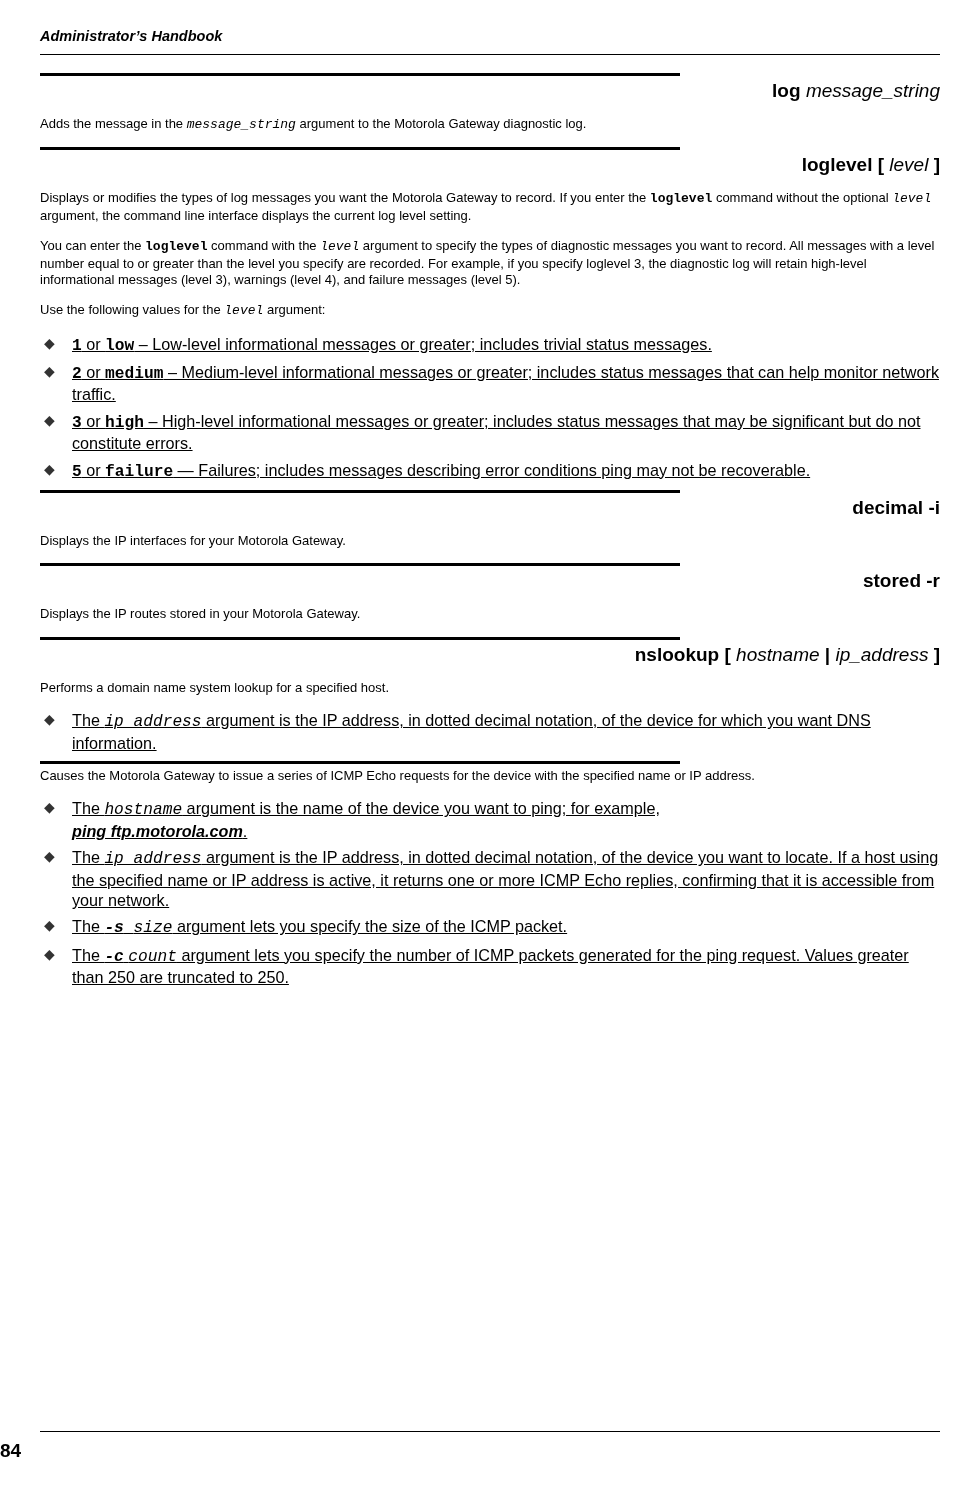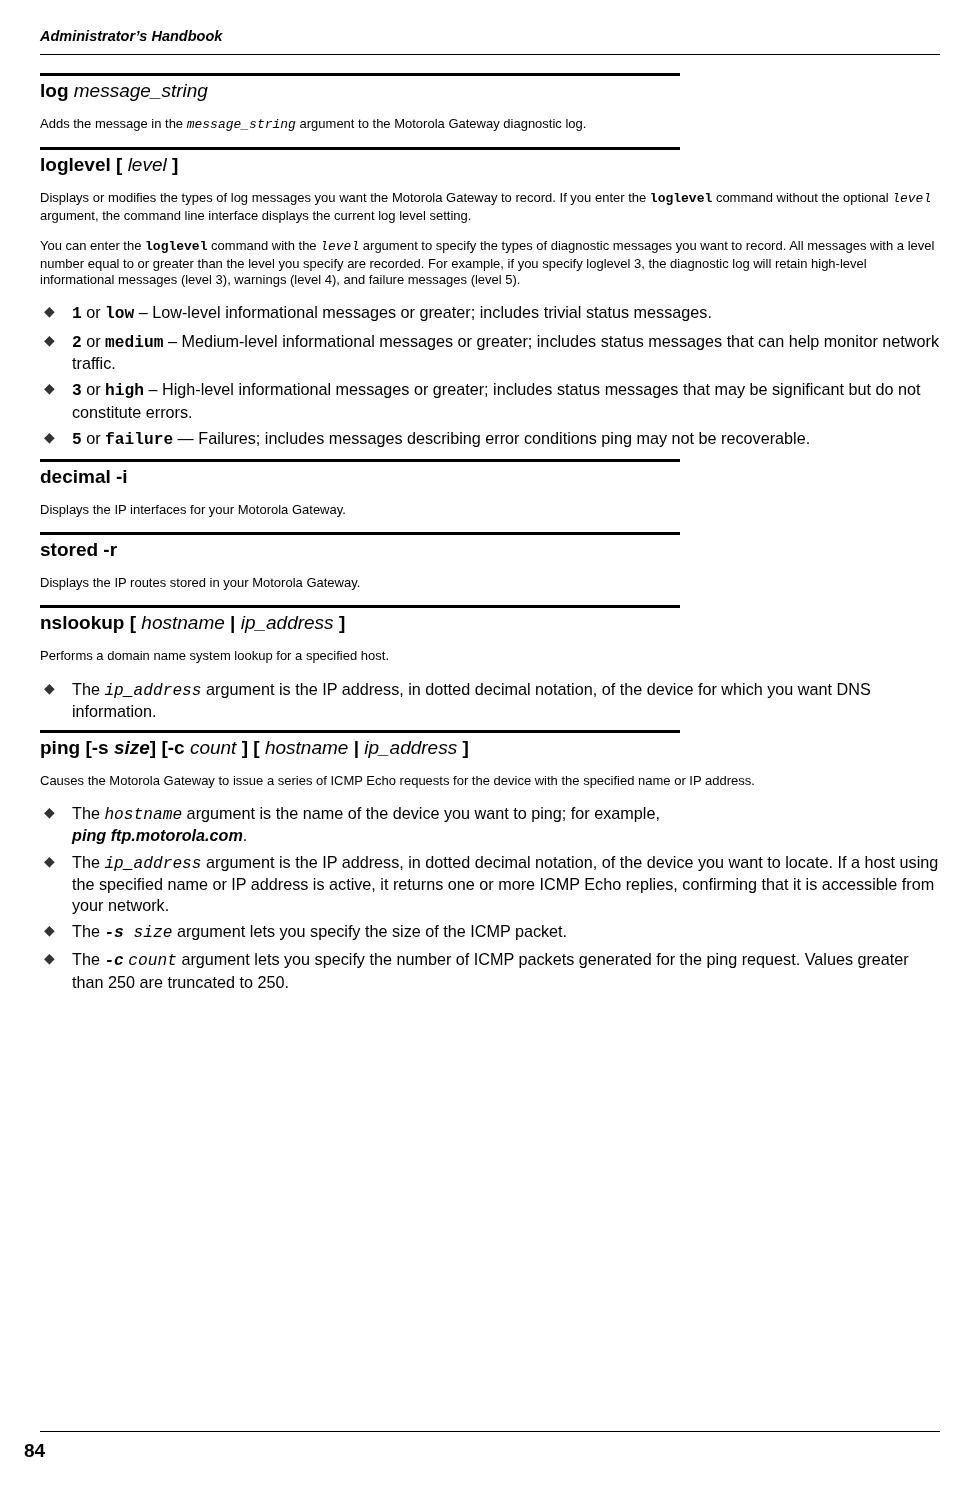--- a/index.html
+++ b/index.html
@@ -31,56 +31,58 @@
   .section-rule {
     height: 3px;
     width: 640px;
     background: #000;
     border: none;
     margin: 8px 0 4px 0;
   }
   .cmd-heading {
     font-size: 19px;
     font-weight: bold;
-    margin: 2px 0 14px 0;
+    margin: 2px 0 14px 10px;
+    text-align: right;
   }
   .cmd-heading .arg-ital { font-style: italic; font-weight: normal; }
   .cmd-heading .arg-bolditalmono { font-style: italic; font-weight: bold; }
   p.body {
     font-size: 13px;
     line-height: 1.26;
     margin: 0 0 14px 0;
   }
   .mono { font-family: "Courier New", Courier, monospace; }
   .mono-bold { font-family: "Courier New", Courier, monospace; font-weight: bold; }
   .mono-ital { font-family: "Courier New", Courier, monospace; font-style: italic; }
   .strong-ital { font-weight: bold; font-style: italic; }
   ul.bullets {
     list-style: none;
     padding: 0;
     margin: 4px 0 6px 0;
+    text-decoration: underline;
   }
   ul.bullets li {
     font-size: 16.2px;
     line-height: 1.26;
     padding-left: 32px;
     margin: 0 0 6px 0;
     position: relative;
   }
   ul.bullets li::before {
     content: "◆";
     position: absolute;
     left: 4px;
     top: 1px;
     font-size: 14px;
     color: #333;
   }
   .page-number {
     position: absolute;
-    left: 24px;
+    left: 0;
     bottom: 24px;
     font-size: 19px;
     font-weight: bold;
   }
   .bottom-rule {
     position: absolute;
     left: 40px;
     right: 40px;
     bottom: 54px;
     border-top: 1px solid #000;
@@ -107,20 +109,23 @@
   <div class="cmd-heading">
     <span>loglevel [</span>
     <span class="arg-ital"> </span><span class="arg-ital">level</span><span> </span><span>]</span>
   </div>
   <p class="body">
     <span>Displays or modifies the types of log messages you want the Motorola Gateway to record. If you enter the </span><span class="mono-bold">loglevel</span><span> command without the optional </span><span class="mono-ital">level</span><span> argument, the command line interface displays the current log level setting.</span>
   </p>
   <p class="body">
     <span>You can enter the </span><span class="mono-bold">loglevel</span><span> command with the </span><span class="mono-ital">level</span><span> argument to specify the types of diagnostic messages you want to record. All messages with a level number equal to or greater than the level you specify are recorded. For example, if you specify loglevel 3, the diagnostic log will retain high-level informational messages (level 3), warnings (level 4), and failure messages (level 5).</span>
   </p>
+  <p class="body">
+    <span>Use the following values for the </span><span class="mono-ital">level</span><span> argument:</span>
+  </p>
   <ul class="bullets" id="loglevel-list">
       <li><span class="mono-bold">1</span><span> or </span><span class="mono-bold">low</span><span> – Low-level informational messages or greater; includes trivial status messages.</span></li>
       <li><span class="mono-bold">2</span><span> or </span><span class="mono-bold">medium</span><span> – Medium-level informational messages or greater; includes status messages that can help monitor network traffic.</span></li>
       <li><span class="mono-bold">3</span><span> or </span><span class="mono-bold">high</span><span> – High-level informational messages or greater; includes status messages that may be significant but do not constitute errors.</span></li>
       <li><span class="mono-bold">5</span><span> or </span><span class="mono-bold">failure</span><span> —  Failures; includes messages describing error conditions ping may not be recoverable.</span></li>
     </ul>
 
   <hr class="section-rule">
   <div class="cmd-heading">decimal -i</div>
   <p class="body">Displays the IP interfaces for your Motorola Gateway.</p>
@@ -135,26 +140,20 @@
     <span class="arg-ital"> </span><span class="arg-ital">hostname</span><span> | </span><span class="arg-ital">ip_address</span><span> </span><span>]</span>
   </div>
   <p class="body">Performs a domain name system lookup for a specified host.</p>
   <ul class="bullets">
     <li>
       <span>The </span><span class="mono-ital">ip_address</span><span> argument is the IP address, in dotted decimal notation, of the device for which you want DNS information.</span>
     </li>
   </ul>
 
   <hr class="section-rule">
-  <div class="cmd-heading">
-    <span>ping [-s</span>
-    <span class="arg-bolditalmono"> </span><span class="arg-bolditalmono">size</span><span>] [-c</span>
-    <span class="arg-ital"> </span><span class="arg-ital">count</span><span> ] [</span>
-    <span class="arg-ital"> </span><span class="arg-ital">hostname</span><span> | </span><span class="arg-ital">ip_address</span><span> </span><span>]</span>
-  </div>
   <p class="body">Causes the Motorola Gateway to issue a series of ICMP Echo requests for the device with the specified name or IP address.</p>
   <ul class="bullets">
     <li>
       <span>The </span><span class="mono-ital">hostname</span><span> argument is the name of the device you want to ping; for example, </span><br>
       <span class="strong-ital">ping ftp.motorola.com</span><span>.</span>
     </li>
     <li>
       <span>The </span><span class="mono-ital">ip_address</span><span> argument is the IP address, in dotted decimal notation, of the device you want to locate. If a host using the specified name or IP address is active, it returns one or more ICMP Echo replies, confirming that it is accessible from your network.</span>
     </li>
     <li>

